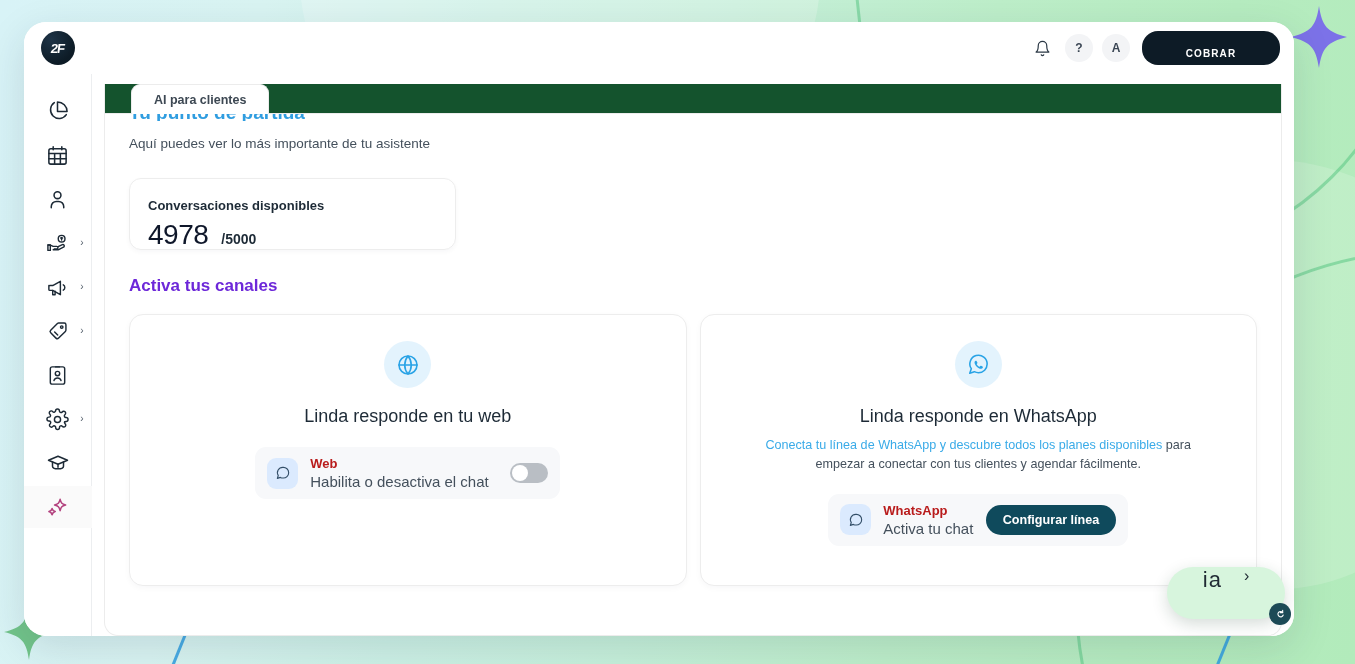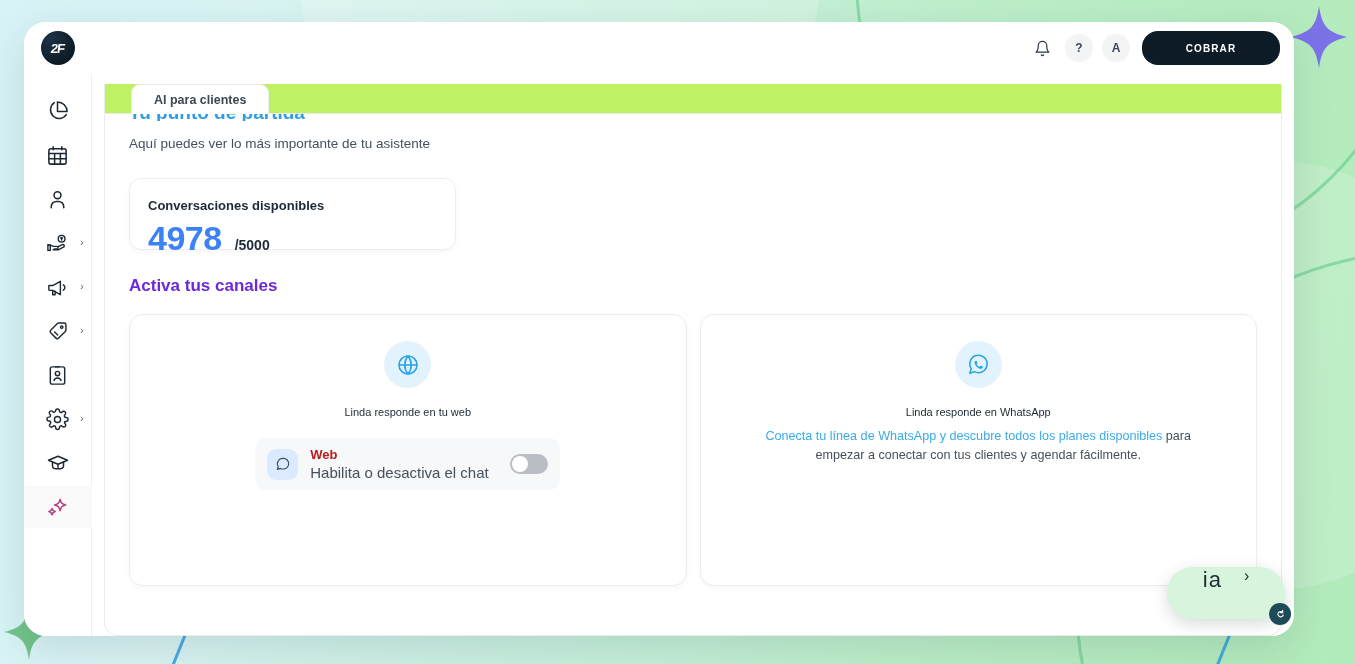--- a/index.html
+++ b/index.html
@@ -94,21 +94,21 @@
   .cobrar-btn {
     height: 30px;
     min-width: 138px;
     padding: 17px 24px;
     border-radius: 16px;
     background: #0d1b26;
     color: #ffffff;
     font-size: 10px;
     letter-spacing: 1.1px;
     font-weight: 600;
-    display: flex; align-items: center; justify-content: center;
+    display: flex; align-items: flex-start; justify-content: center;
     cursor: pointer;
     margin-left: 3px;
   }
 
   
   .body-split { flex: 1; display: flex; min-height: 0; }
 
   
   .sidebar {
     width: 68px; flex: 0 0 68px;
@@ -150,21 +150,21 @@
     overflow: hidden;
   }
   .tabstrip {
     position: absolute;
     left: 0; right: 0; top: 0;
     height: 30px;
     border-bottom: 1px solid #ececec;
     display: flex;
     align-items: flex-end;
     padding-left: 26px;
-    background: #bef264;
+    background: #14532d;
     z-index: 3;
   }
   .tab {
     height: 30px;
     padding: 0 22px;
     border: 1px solid #ececec;
     border-bottom: none;
     border-radius: 9px 9px 0 0;
     background: #fff;
     display: flex; align-items: center;
@@ -192,21 +192,21 @@
     margin-top: 27px;
     width: 327px; height: 72px;
     border: 1px solid #ededed;
     border-radius: 12px;
     background: #fff;
     box-shadow: 0 2px 5px rgba(20,40,60,.035);
     padding: 19px 18px;
   }
   .stat-label { font-size: 13px; font-weight: 700; color: #1d2a36; }
   .stat-value { margin-top: 8px; display: flex; align-items: baseline; }
-  .stat-num { font-size: 34px; font-weight: 700; color: #3b82f6; letter-spacing: -.5px; line-height: 1; }
+  .stat-num { font-size: 28px; font-weight: 400; color: #0f172a; letter-spacing: -.5px; line-height: 1; }
   .stat-total { font-size: 14px; font-weight: 700; color: #1d2a36; margin-left: 13px; }
 
   .section-title {
     margin-top: 26px;
     font-size: 17px; font-weight: 700; color: #6d28d9;
   }
 
   .channels { display: flex; gap: 13px; margin-top: 18px; }
   .channel-card {
     flex: 1;
@@ -219,21 +219,21 @@
     min-height: 272px;
   }
   .round-icon {
     width: 47px; height: 47px; border-radius: 50%;
     background: #e3f3fd;
     display: flex; align-items: center; justify-content: center;
     color: #29a3e6;
   }
   .channel-title {
     margin-top: 18px;
-    font-size: 11px; font-weight: 400; color: #1d2a36;
+    font-size: 18px; font-weight: 400; color: #1d2a36;
     text-align: center;
   }
   .channel-desc {
     margin-top: 9px;
     font-size: 12.6px; color: #44505c;
     text-align: center; line-height: 1.5;
     max-width: 445px;
   }
   .channel-desc a { color: #3aabe8; text-decoration: none; cursor: pointer; }
 
@@ -496,20 +496,34 @@
               <div class="round-icon">
                 <svg width="25" height="25" viewBox="0 0 24 24" fill="none" stroke="currentColor" stroke-width="1.5" stroke-linecap="round" stroke-linejoin="round">
                   <path d="M20.3 11.6a8.3 8.3 0 0 1-8.3 8.3 8.2 8.2 0 0 1-4-1L3.6 20.3l1.5-4.3a8.3 8.3 0 1 1 15.2-4.4z"></path>
                   <path d="M9.3 8.4c.3-.1.6 0 .8.3l.8 1.3c.1.2.1.5 0 .7l-.5.7c-.1.2-.1.4 0 .6a5 5 0 0 0 2.2 2.1c.2.1.4.1.6-.1l.6-.6c.2-.2.5-.2.7-.1l1.4.7c.3.2.4.5.3.8a2 2 0 0 1-1.8 1.3c-1.1.1-2.8-.6-4.3-2.2s-2-3.2-1.9-4.2a2 2 0 0 1 1.1-1.3z" fill="currentColor" stroke="none"></path>
                 </svg>
               </div>
               <div class="channel-title">Linda responde en WhatsApp</div>
               <div class="channel-desc">
                 <a>Conecta tu línea de WhatsApp y descubre todos los planes disponibles</a><span> para empezar a conectar con tus clientes y agendar fácilmente.</span>
               </div>
+              <div class="mini-row wa">
+                <div class="mini-icon">
+                  <svg width="16" height="16" viewBox="0 0 24 24" fill="none" stroke="currentColor" stroke-width="1.7" stroke-linecap="round" stroke-linejoin="round">
+                    <path d="M20.5 11.5a8 8 0 0 1-8.5 8 9 9 0 0 1-3.9-.9L3.5 20l1.4-4.2A8 8 0 0 1 12 3.5a8 8 0 0 1 8.5 8z"></path>
+                  </svg>
+                </div>
+                <div class="mini-texts">
+                  <div class="mini-title">WhatsApp</div>
+                  <div class="mini-sub">Activa tu chat</div>
+                </div>
+                <div class="cfg-btn">
+                  <span>Configurar línea</span>
+                </div>
+              </div>
             </div>
 
           </div>
         </div>
       </div>
     </div>
   </div>
 </div>
 
 <div class="ia-widget">

